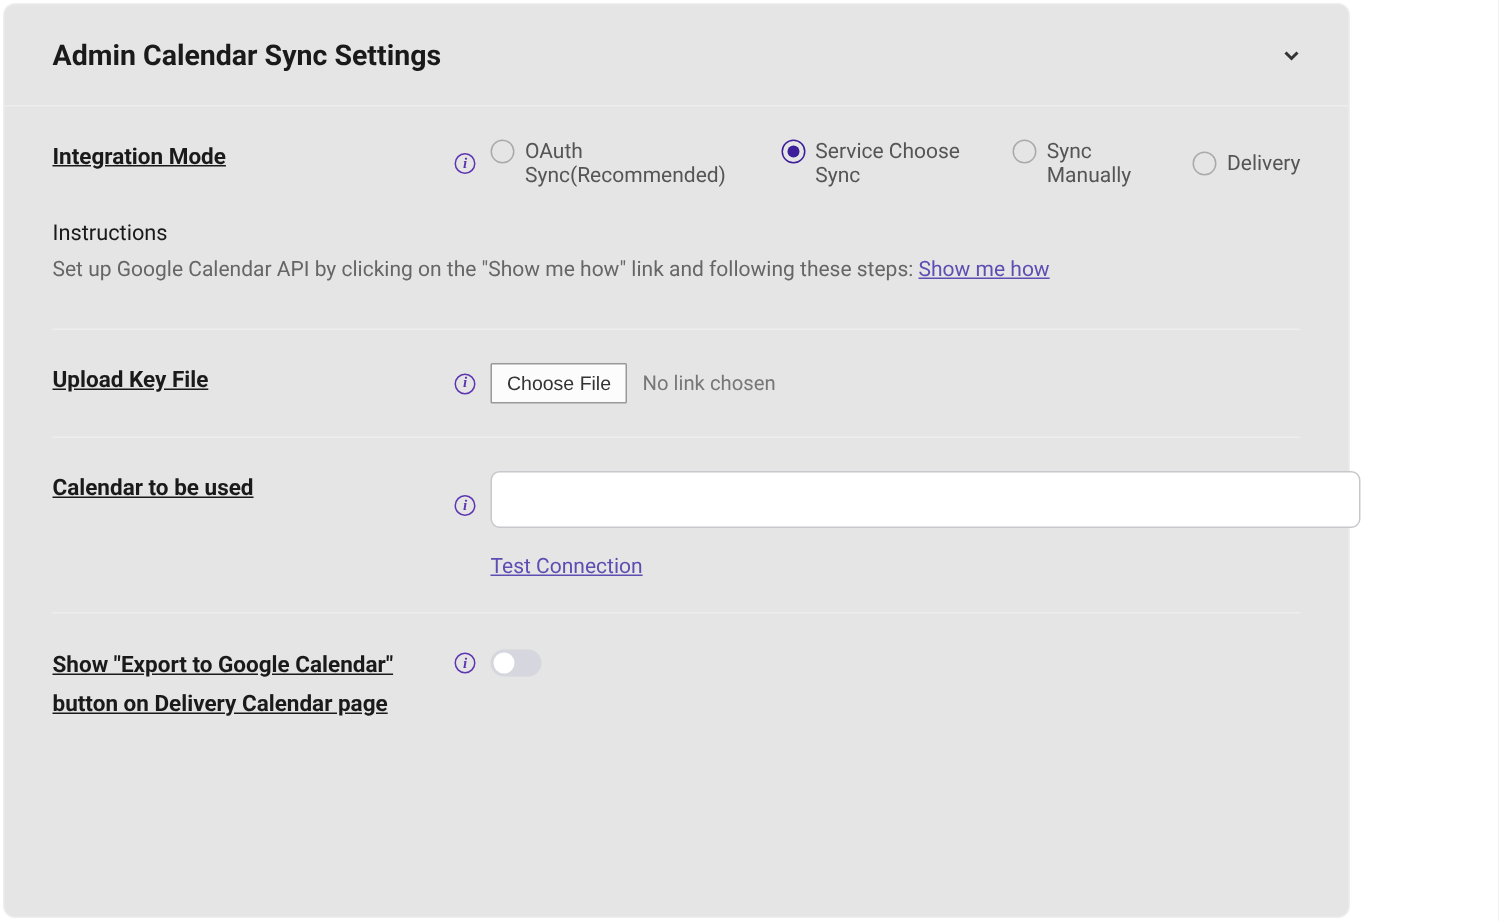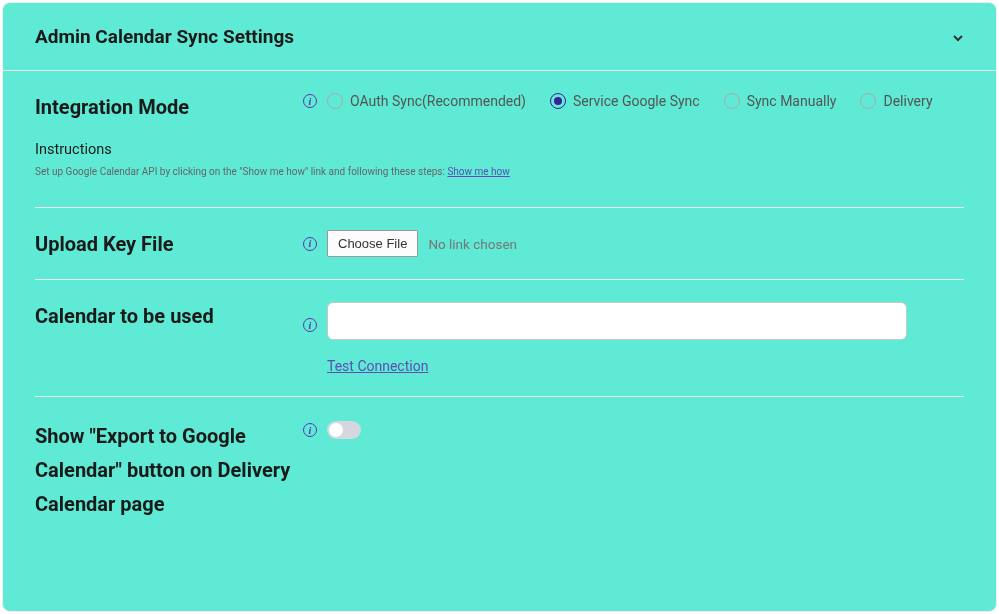--- a/index.html
+++ b/index.html
@@ -9,23 +9,23 @@
     }
     body {
       font-family: -apple-system, BlinkMacSystemFont, 'Segoe UI', Roboto, Helvetica, Arial, sans-serif;
       background: #ffffff;
       color: #1a1a1a;
       font-size: 14px;
     }
     .panel {
       border: 1px solid #eeeeef;
       border-radius: 8px;
-      background: #5eead4;
+      background: #e5e5e5;
       margin: 2px;
-      width: 995px;
+      width: 898px;
       min-height: 610px;
     }
     .panel-header {
       display: flex;
       justify-content: space-between;
       align-items: center;
       padding: 22px 32px;
       border-bottom: 1px solid #eeeeef;
     }
     .panel-title {
@@ -47,23 +47,24 @@
     }
     .row {
       display: flex;
       align-items: flex-start;
       padding: 22px 32px;
     }
     .row-label {
       width: 268px;
       flex-shrink: 0;
       font-weight: 700;
-      font-size: 20px;
+      font-size: 15px;
       color: #1a1a1a;
       padding-top: 2px;
+      text-decoration: underline;
     }
     .row-content {
       flex: 1;
       display: flex;
       align-items: center;
       gap: 10px;
     }
     .info-icon {
       width: 14px;
       height: 14px;
@@ -80,21 +81,20 @@
       font-family: serif;
     }
     .radio-group {
       display: flex;
       align-items: center;
       gap: 24px;
       flex-wrap: nowrap;
     }
     .radio-option {
       display: inline-flex;
-      align-items: center;
       gap: 7px;
       cursor: pointer;
     }
     .radio-circle {
       width: 16px;
       height: 16px;
       border: 1.5px solid #aaaaaa;
       border-radius: 50%;
       display: inline-flex;
       align-items: center;
@@ -118,21 +118,21 @@
       padding: 0 32px 28px 32px;
     }
     .instructions-title {
       font-weight: 400;
       font-size: 14.5px;
       color: #1a1a1a;
       margin-bottom: 6px;
     }
     .instructions-text {
       color: #666;
-      font-size: 10px;
+      font-size: 14px;
       line-height: 1.5;
     }
     .link {
       color: #5e4db2;
       text-decoration: underline;
       cursor: pointer;
     }
     .divider {
       border: none;
       border-top: 1px solid #eeeeef;
@@ -217,21 +217,21 @@
       <span class="info-icon">i</span>
       <div class="radio-group">
         <label class="radio-option">
           <span class="radio-circle"></span>
           <span class="radio-label">OAuth Sync(Recommended)</span>
         </label>
         <label class="radio-option">
           <span class="radio-circle selected">
               <span class="radio-dot"></span>
             </span>
-          <span class="radio-label">Service Google Sync</span>
+          <span class="radio-label">Service Choose Sync</span>
         </label>
         <label class="radio-option">
           <span class="radio-circle"></span>
           <span class="radio-label">Sync Manually</span>
         </label>
         <label class="radio-option">
           <span class="radio-circle"></span>
           <span class="radio-label">Delivery</span>
         </label>
       </div>

